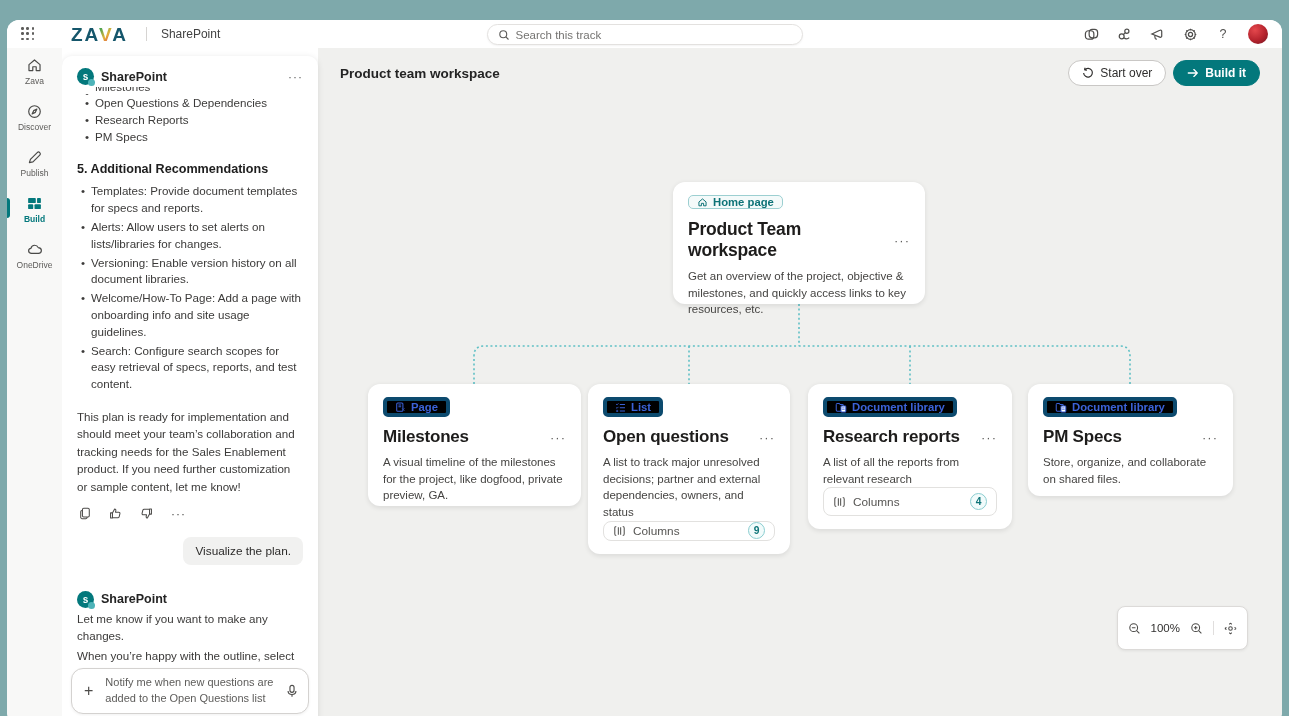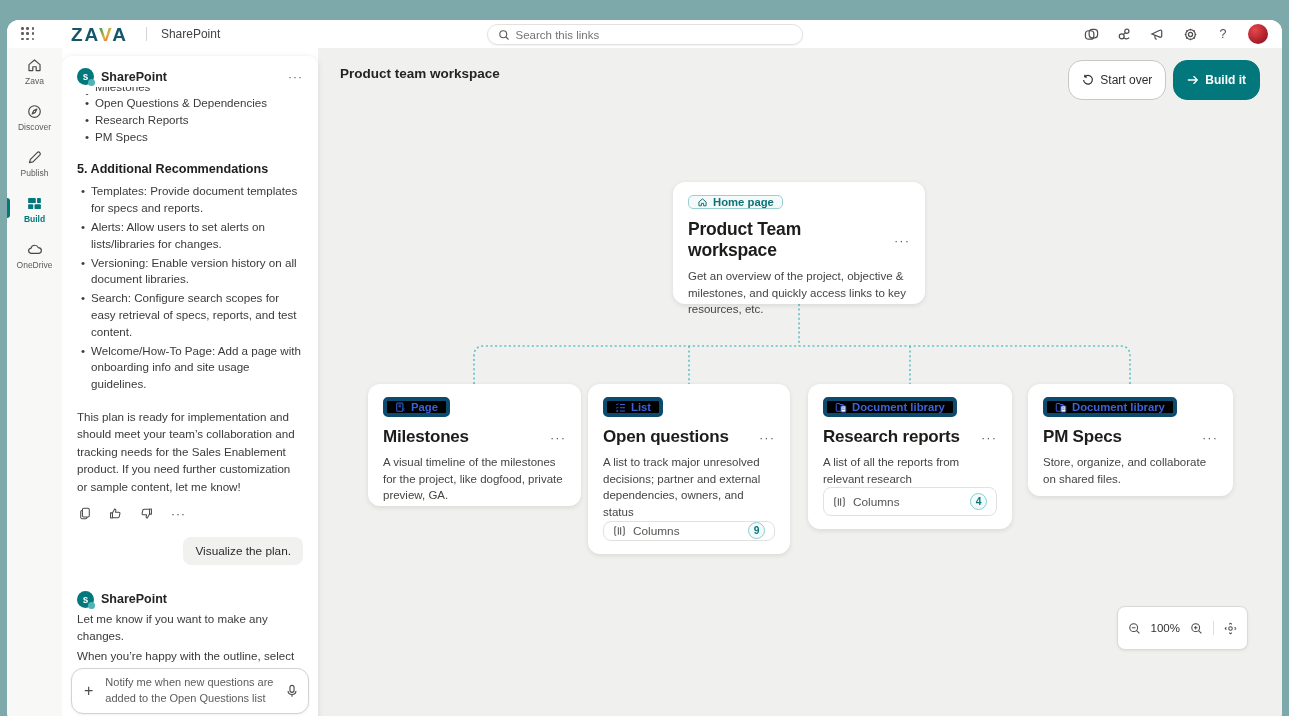--- a/index.html
+++ b/index.html
@@ -54,21 +54,21 @@
   .msg-line { font-size:11.6px; color:#3b3a39; line-height:1.5; margin-top:2px; }
   .chat-input { position:absolute; left:9px; right:9px; bottom:10px; height:46px; background:#fff; border:1px solid #d4d2d0; border-radius:12px; box-shadow:0 1px 3px rgba(0,0,0,.06); display:flex; align-items:center; padding:0 10px 0 12px; cursor:text; }
   .chat-input .plus { font-size:16px; color:#4c4b49; margin-right:12px; cursor:pointer; }
   .chat-input .ghost { font-size:11px; color:#5d5c5a; line-height:1.45; flex:1; }
   .chat-input .mic { margin-left:8px; cursor:pointer; color:#4c4b49; }
 
   
   .canvas { position:absolute; left:311px; right:0; top:28px; bottom:0; background:#f0f0ee; }
   .canvas-title { position:absolute; left:22px; top:18px; font-size:13.5px; font-weight:700; color:#242424; }
   .canvas-actions { position:absolute; right:22px; top:12px; display:flex; gap:7px; }
-  .btn { height:40px; border-radius:14px; display:flex; align-items:center; gap:6px; font-size:12px; cursor:pointer; padding:0 13px; }
+  .btn { height:26px; border-radius:14px; display:flex; align-items:center; gap:6px; font-size:12px; cursor:pointer; padding:0 13px; }
   .btn-outline { background:#fff; border:1px solid #c9c7c5; color:#2f2e2d; }
   .btn-primary { background:#03787c; border:1px solid #03787c; color:#fff; font-weight:600; }
 
   .connectors { position:absolute; left:0; top:0; width:964px; height:676px; pointer-events:none; }
 
   .card { position:absolute; background:#fff; border-radius:12px; box-shadow:0 1.5px 5px rgba(0,0,0,.09); padding:13px 15px; display:flex; flex-direction:column; }
   .chip { display:inline-flex; align-items:center; gap:5px; height:20px; padding:0 8px; border-radius:5px; font-size:11.3px; font-weight:600; width:max-content; }
   .chip-teal { color:#0e7377; border:1px solid #9ccfd1; background:#f4fafa;text-align:center; }
   .chip-blue { color:#3b62d8; border:4px solid #0c4a6e; background:#000000;justify-content:center; }
   .card-title-row { display:flex; align-items:center; margin-top:10px; }
@@ -107,21 +107,21 @@
       <div class="brand-text"><span>Z</span><span>A</span><span class="v">V</span><span>A</span></div>
     </div>
     <div class="tb-divider"></div>
     <div class="app-name">SharePoint</div>
 
     <div class="search">
       <svg width="12" height="12" viewBox="0 0 16 16" fill="none" stroke="#5d5c5a" stroke-width="1.5">
           <circle cx="7" cy="7" r="4.6"></circle>
           <path d="M10.5 10.5 L14 14"></path>
         </svg>
-      <span>Search this links</span>
+      <span>Search this track</span>
     </div>
 
     <div class="tb-right">
       <div class="tb-icon">
         <svg width="15" height="15" viewBox="0 0 16 16" fill="none" stroke="#4f4e4c" stroke-width="1.3">
             <rect x="1.5" y="4" width="9" height="9" rx="3.2"></rect>
             <rect x="5.5" y="2.5" width="9" height="9" rx="3.2"></rect>
           </svg>
       </div>
       <div class="tb-icon">
@@ -203,22 +203,22 @@
       <li>Open Questions &amp; Dependencies</li>
       <li>Research Reports</li>
       <li>PM Specs</li>
     </ul>
 
     <div class="recs-heading">5. Additional Recommendations</div>
     <ul class="recs">
       <li>Templates: Provide document templates for specs and reports.</li>
       <li>Alerts: Allow users to set alerts on lists/libraries for changes.</li>
       <li>Versioning: Enable version history on all document libraries.</li>
+      <li>Welcome/How-To Page: Add a page with onboarding info and site usage guidelines.</li>
       <li>Search: Configure search scopes for easy retrieval of specs, reports, and test content.</li>
-      <li>Welcome/How-To Page: Add a page with onboarding info and site usage guidelines.</li>
     </ul>
 
     <div class="closing">This plan is ready for implementation and should meet your team’s collaboration and tracking needs for the Sales Enablement product. If you need further customization or sample content, let me know!</div>
 
     <div class="reactions">
       <div class="ric">
           <svg width="12" height="13" viewBox="0 0 14 15" fill="none" stroke="#4c4b49" stroke-width="1.2">
             <rect x="4" y="1.5" width="8" height="10" rx="1.5"></rect>
             <path d="M9.5 11.5 L9.5 12 C9.5 12.8 8.8 13.5 8 13.5 L3.5 13.5 C2.7 13.5 2 12.8 2 12 L2 5.5 C2 4.7 2.7 4 3.5 4 L4 4"></path>
           </svg>

